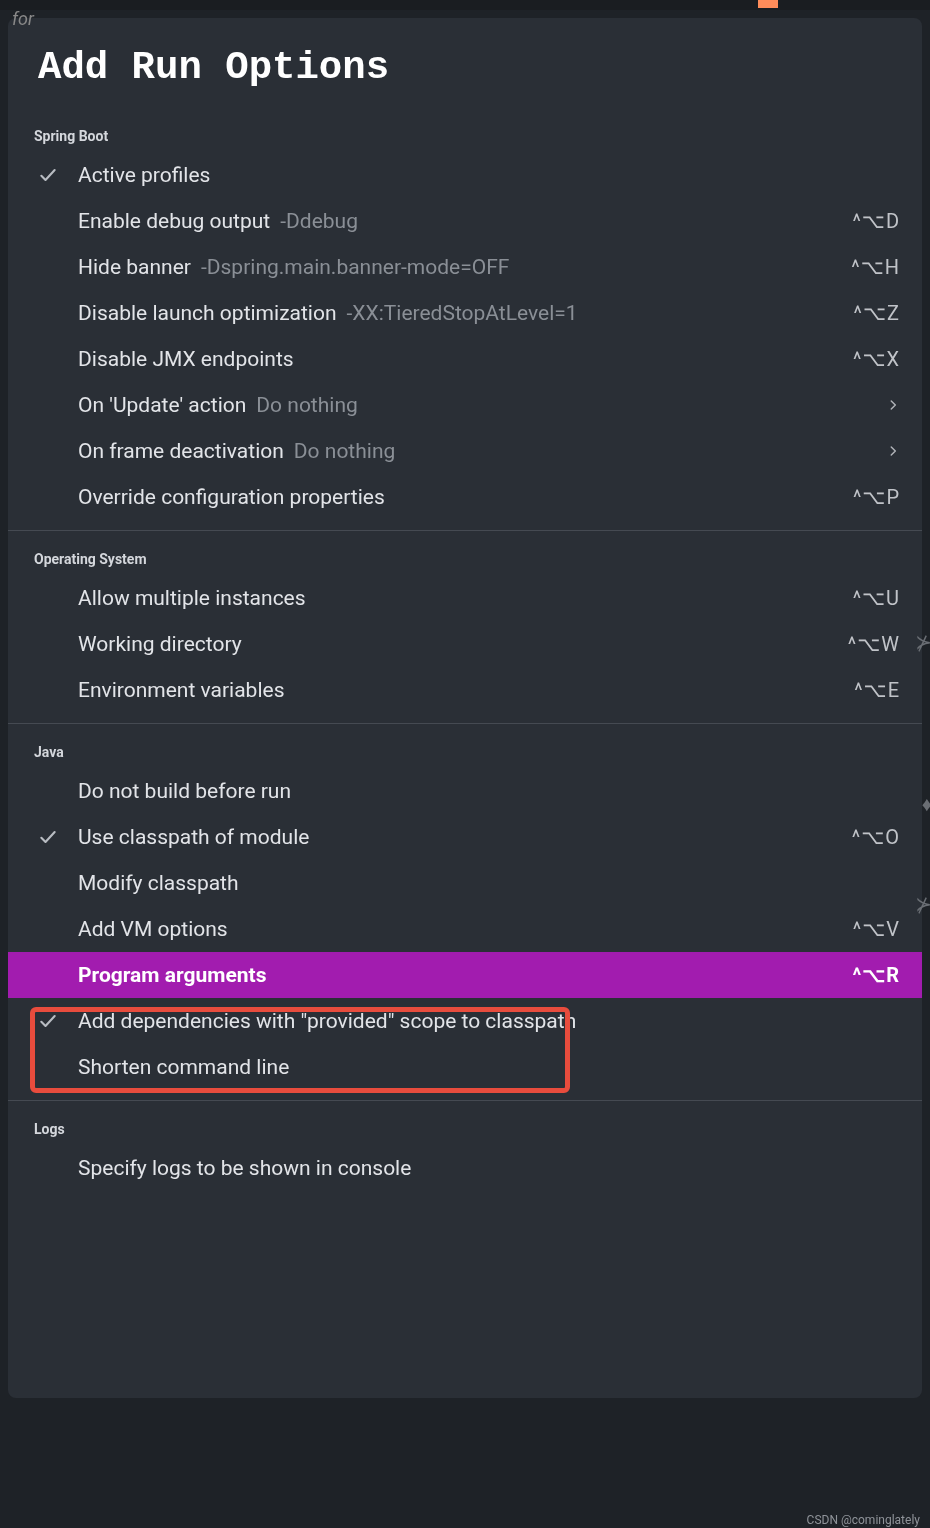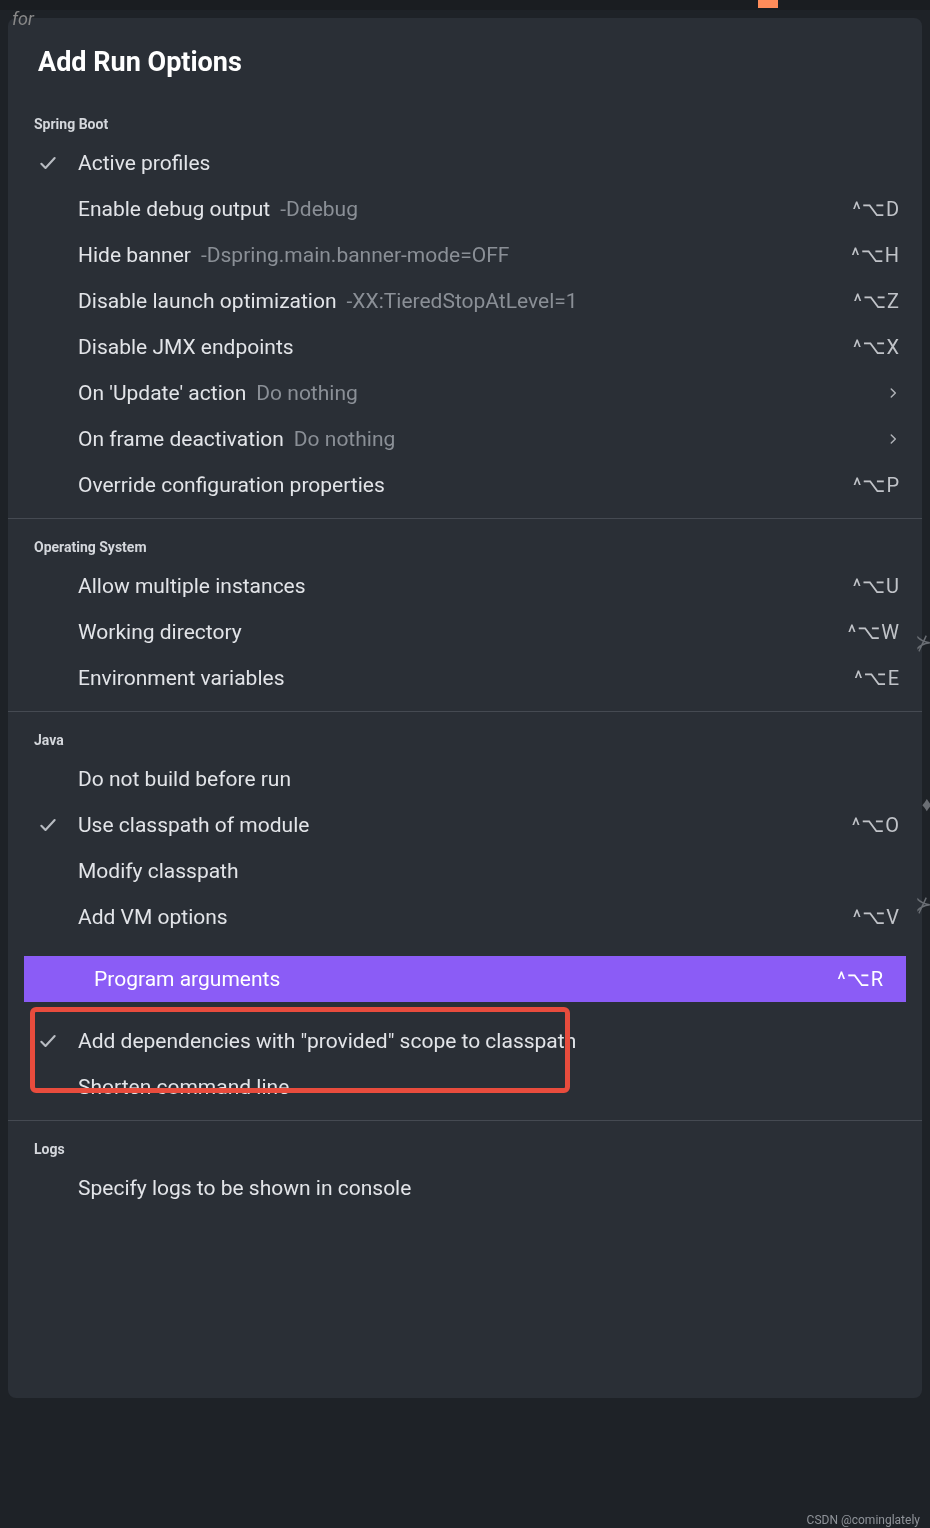--- a/index.html
+++ b/index.html
@@ -34,24 +34,25 @@
     }
     .panel {
       background: #2a2f36;
       margin: 8px 8px 0 8px;
       border-radius: 8px;
       padding-top: 14px;
       height: 1380px;
       overflow: hidden;
     }
     .title {
-      font-size: 27px;
+      font-size: 39px;
       font-weight: 700;
       color: #ffffff;
       padding: 14px 30px 24px 30px;
+      font-family: Liberation Mono, monospace;
     }
     .section-header {
       font-size: 14px;
       font-weight: 700;
       color: #d4d7dc;
       padding: 14px 26px 8px 26px;
     }
     .item {
       display: flex;
       align-items: center;
@@ -83,24 +84,25 @@
       gap: 2px;
     }
     .chev { color: #b0b3b8; }
     .chev svg { width: 14px; height: 14px; }
     .divider {
       border: none;
       border-top: 1px solid #454a52;
       margin: 10px 0 6px 0;
     }
     .selected {
-      background: #8b5cf6;
-      margin: 16px;
+      background: #a21caf;
+      margin: 0;
       padding-left: 30px;
       padding-right: 22px;
+      font-weight: bold;
     }
     .selected .label, .selected .shortcut { color: #ffffff; }
     .highlight-box {
       position: absolute;
       border: 5px solid #e84c3d;
       border-radius: 6px;
       pointer-events: none;
       z-index: 10;
     }
     .watermark {

